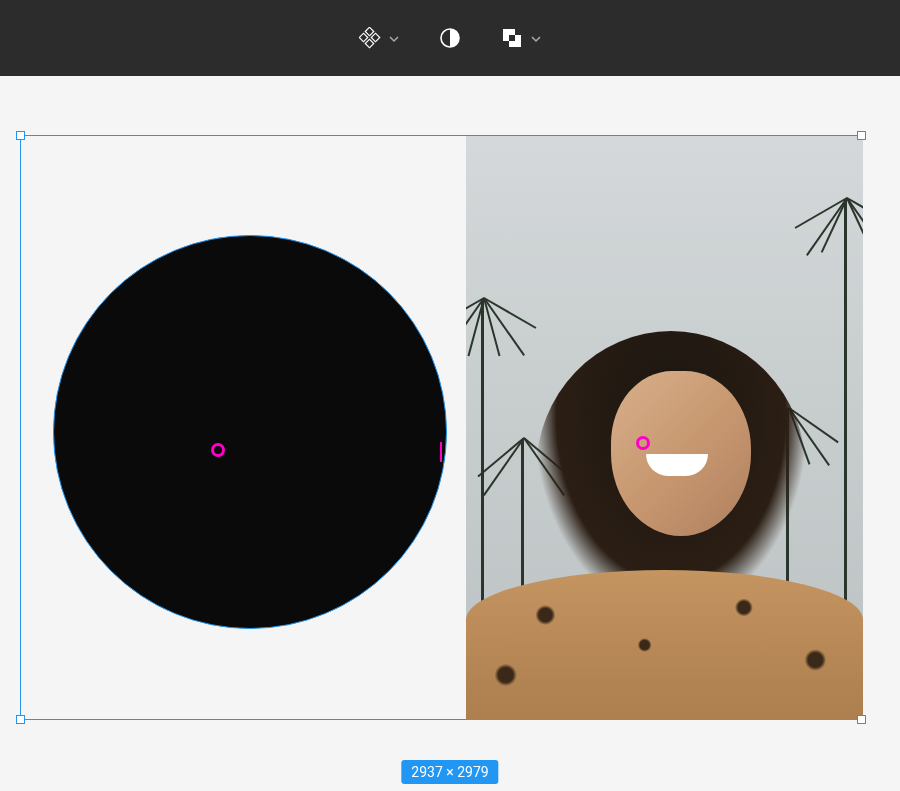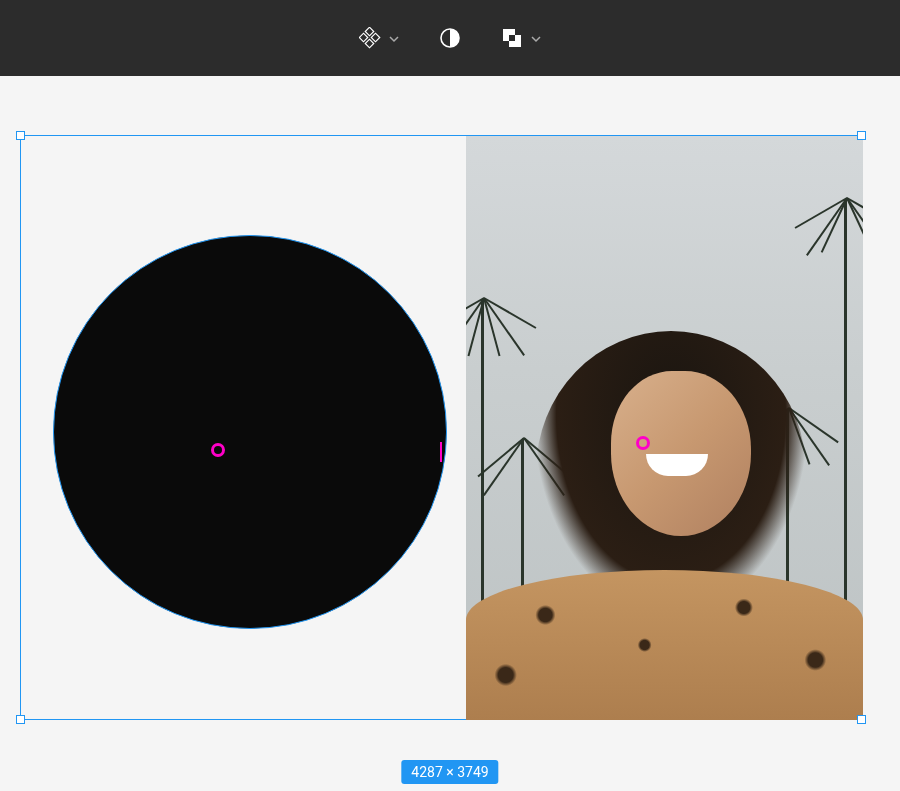--- a/index.html
+++ b/index.html
@@ -269,14 +269,14 @@
     <div class="selection-handle handle-tl"></div>
     <div class="selection-handle handle-tr"></div>
     <div class="selection-handle handle-bl"></div>
     <div class="selection-handle handle-br"></div>
   </div>
 
   <div class="rotation-point rp-1"></div>
   <div class="rotation-point rp-2"></div>
   <div class="divider-mark"></div>
 
-  <div class="size-badge">4287 × 3749</div>
+  <div class="size-badge">2937 × 2979</div>
 </div>
 
 </body></html>

